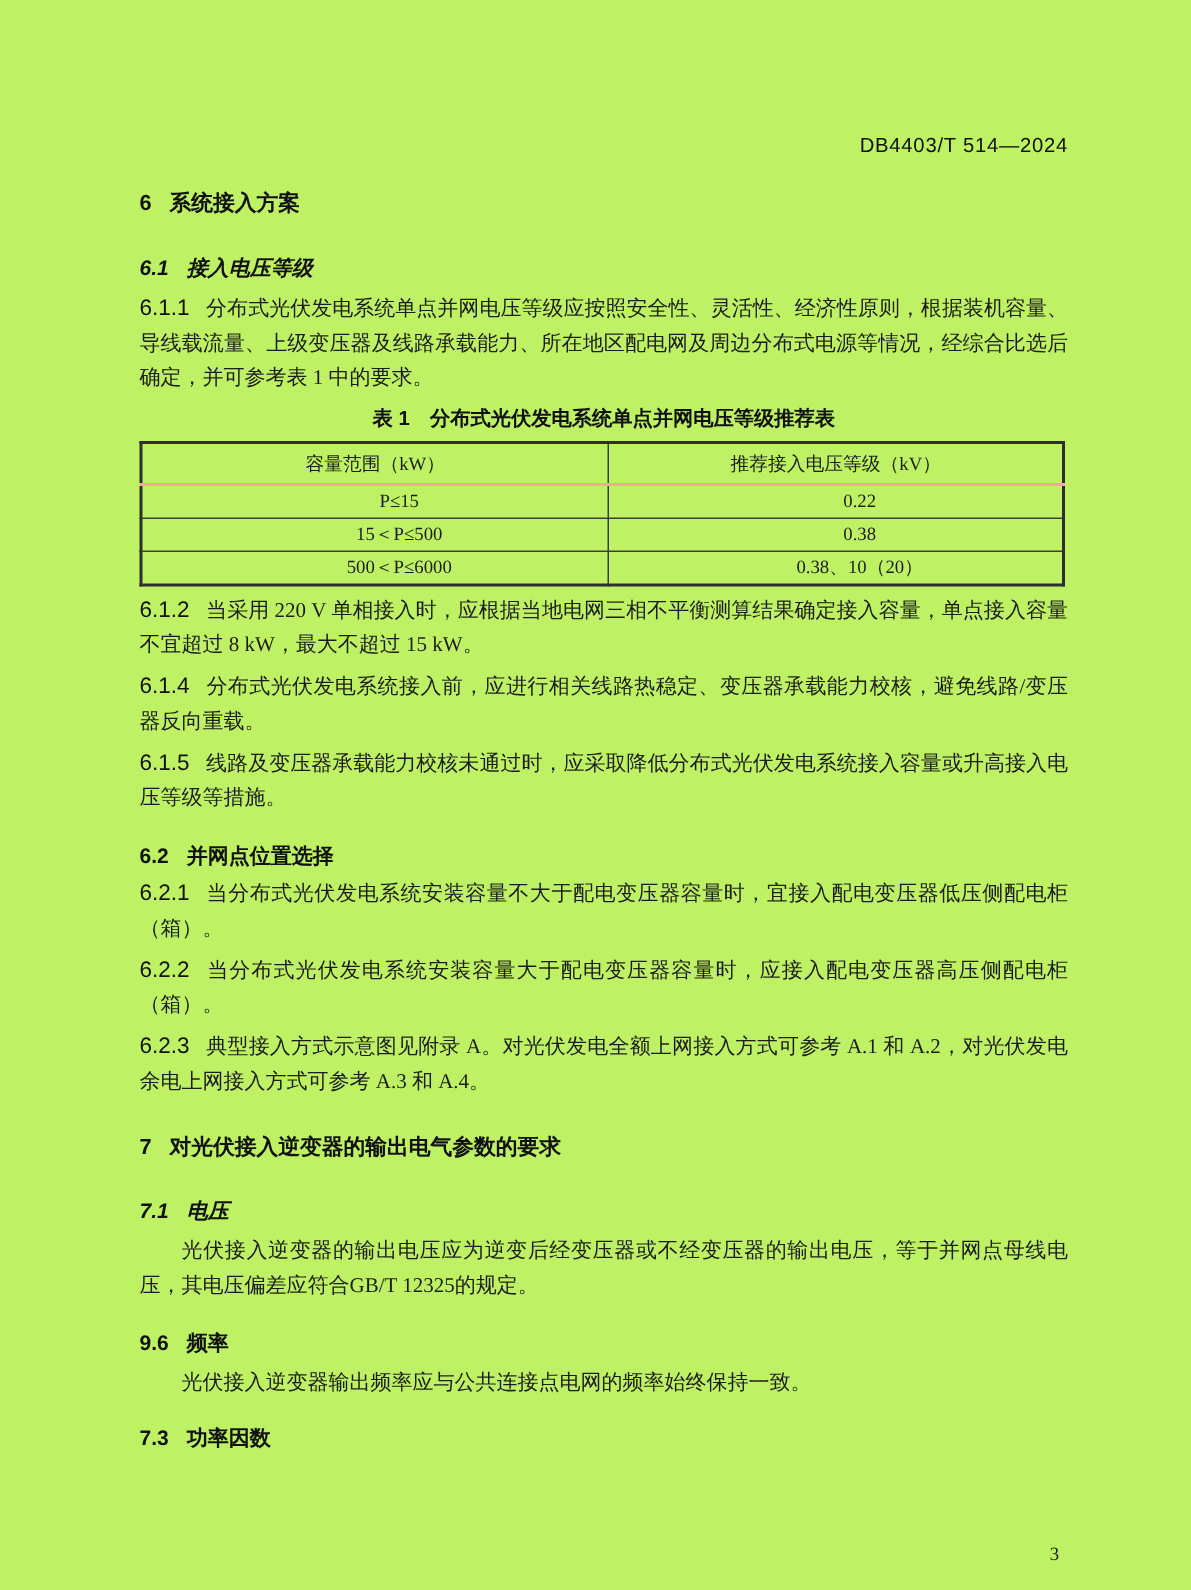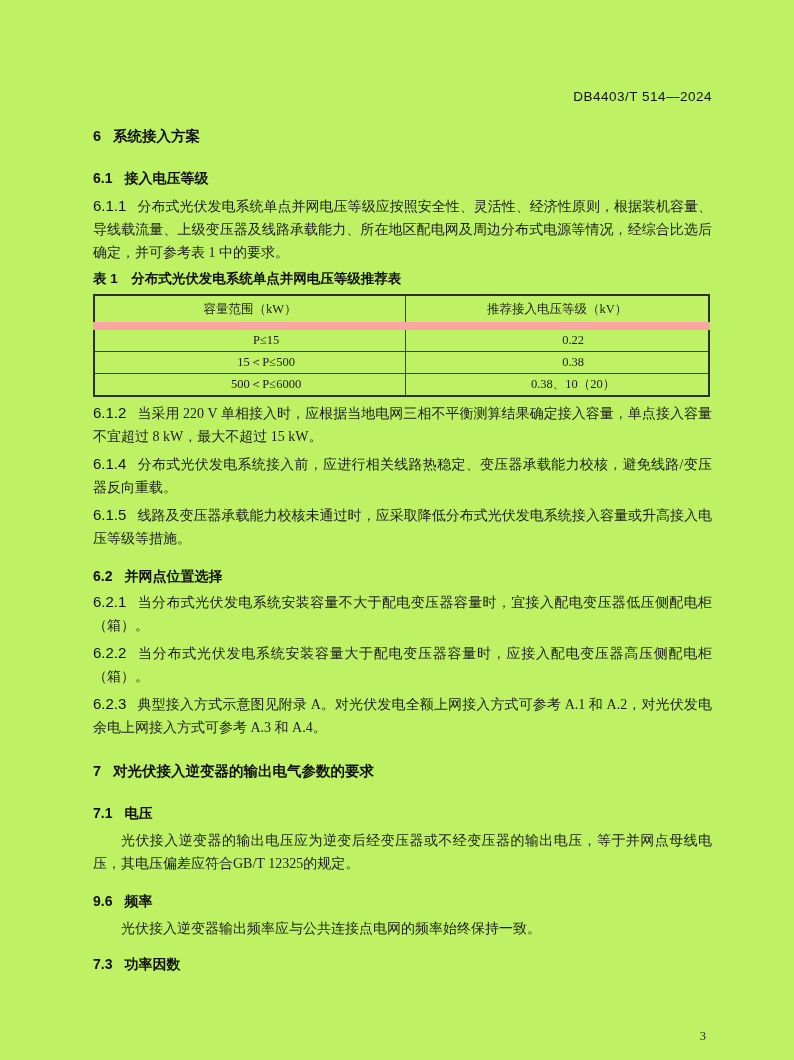--- a/index.html
+++ b/index.html
@@ -34,21 +34,21 @@
   .h1.first{margin-top:20px;}
   .h1.sec7{margin-top:22px;}
   .h2{
     margin:16px 0 0 0;
     font-family:"Liberation Sans","DejaVu Sans",sans-serif;
     font-weight:bold;
     font-size:14px;
     height:20px;line-height:20px;
     color:#111;
   }
-  .h2.mt22{margin-top:22px;}
+  .h2.mt22{margin-top:22px;font-style:italic;}
   .h2.mt14{margin-top:14px;}
   .hnum{margin-right:12px;}
   p.clause{
     margin:4px 0 0 0;
     line-height:23px;
     text-align:justify;
     color:#1c1c1c;
   }
   p.clause.mt6{margin-top:6px;}
   .cnum{
@@ -59,20 +59,21 @@
   }
   p.indent{
     margin:6px 0 0 0;
     line-height:23px;
     text-align:justify;
     text-indent:2em;
     color:#1c1c1c;
   }
   .tbl-caption{
     margin:6px 0 0 0;
+    text-align:center;
     font-family:"Liberation Sans","DejaVu Sans",sans-serif;
     font-weight:bold;
     font-size:13.5px;
     height:18px;line-height:18px;
     color:#111;
   }
   table.rec{
     margin:6px 0 0 0;
     width:617px;
     border-collapse:collapse;
@@ -82,21 +83,21 @@
   }
   table.rec th, table.rec td{
     border:1px solid #3c3c3c;
     text-align:center;
     padding:0 4px;
     font-weight:normal;
     overflow:hidden;
     white-space:nowrap;
   }
   table.rec{border:2px solid #2e2e2e;}
-  table.rec thead th{height:26px;border-bottom:8px solid #fca5a5;}
+  table.rec thead th{height:26px;border-bottom:2px solid #fca5a5;}
   table.rec tbody td{height:21px;padding-left:36px;}
   .col-range{width:50.7%;}
   .page-number{
     position:absolute;
     right:88px;bottom:16px;
     font-size:12.5px;
     color:#222;
     font-family:"Liberation Serif","DejaVu Serif",serif;
   }
 </style>

